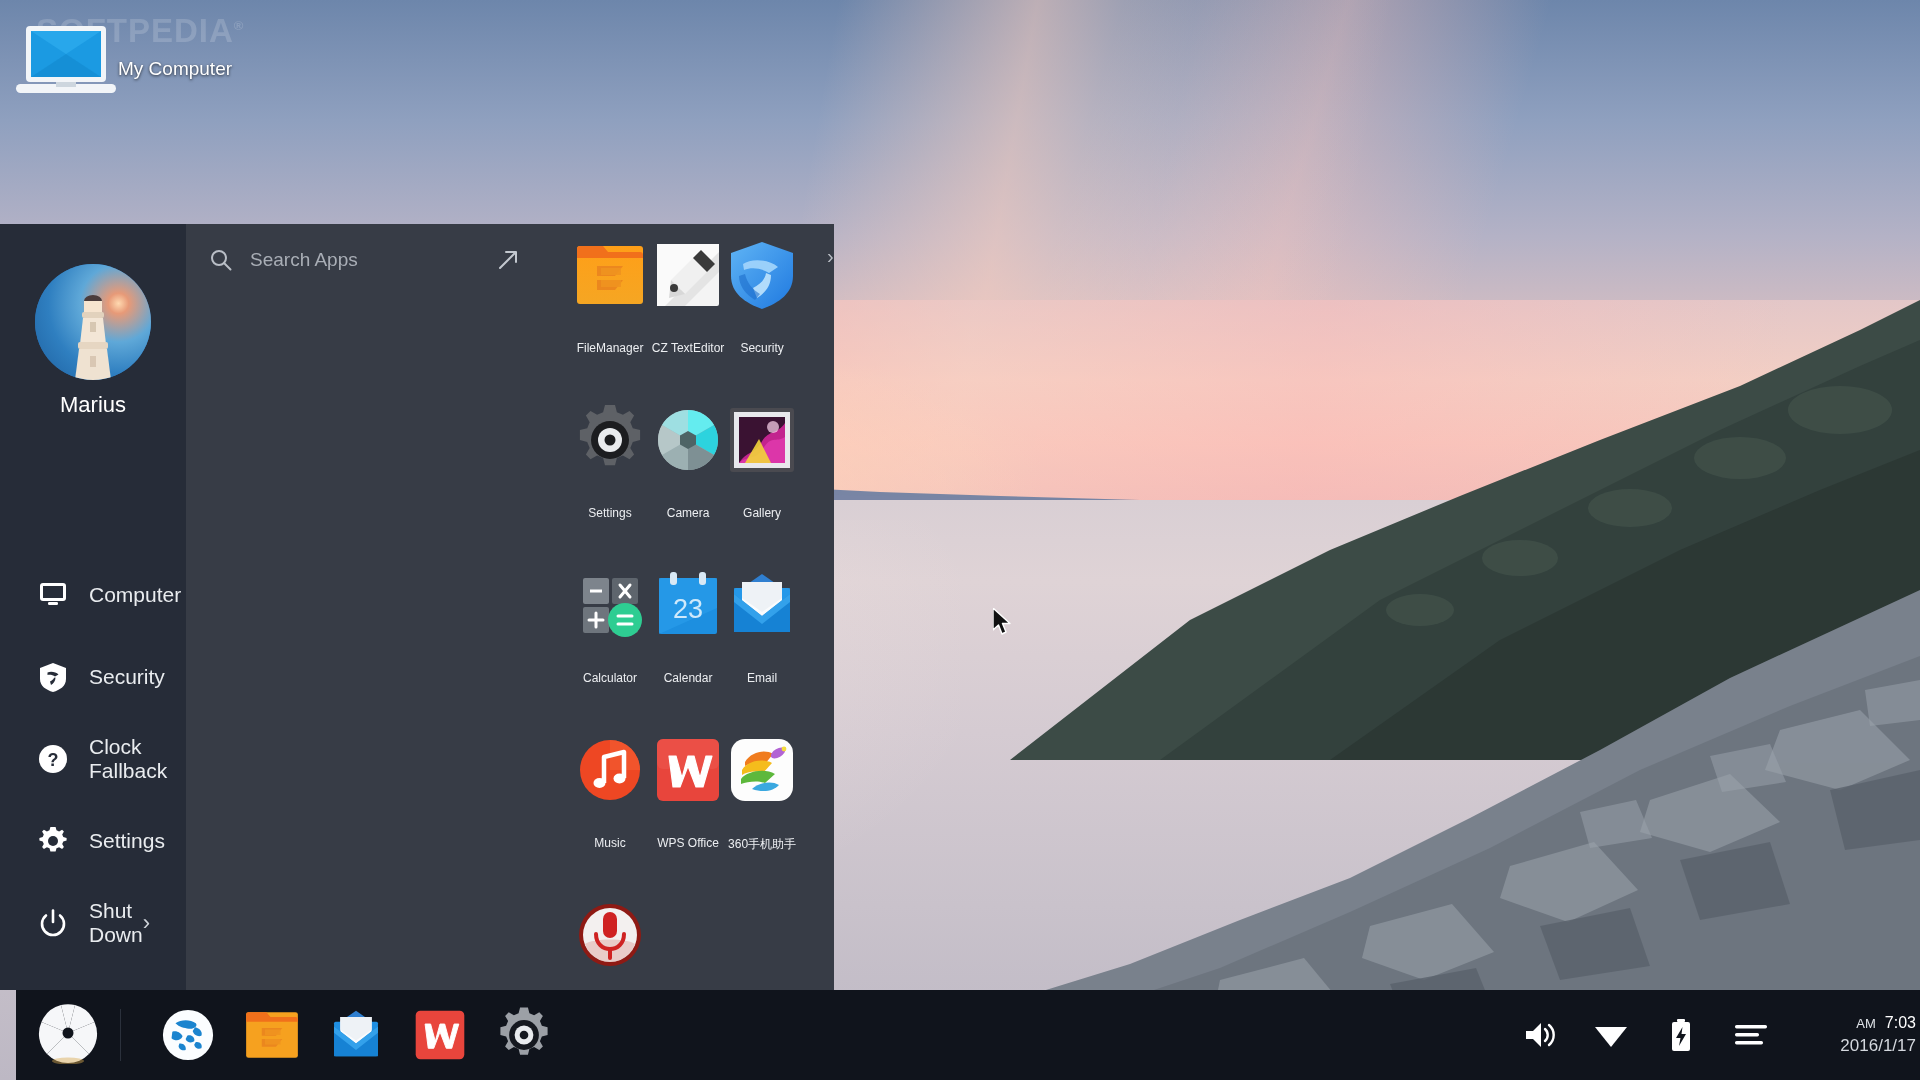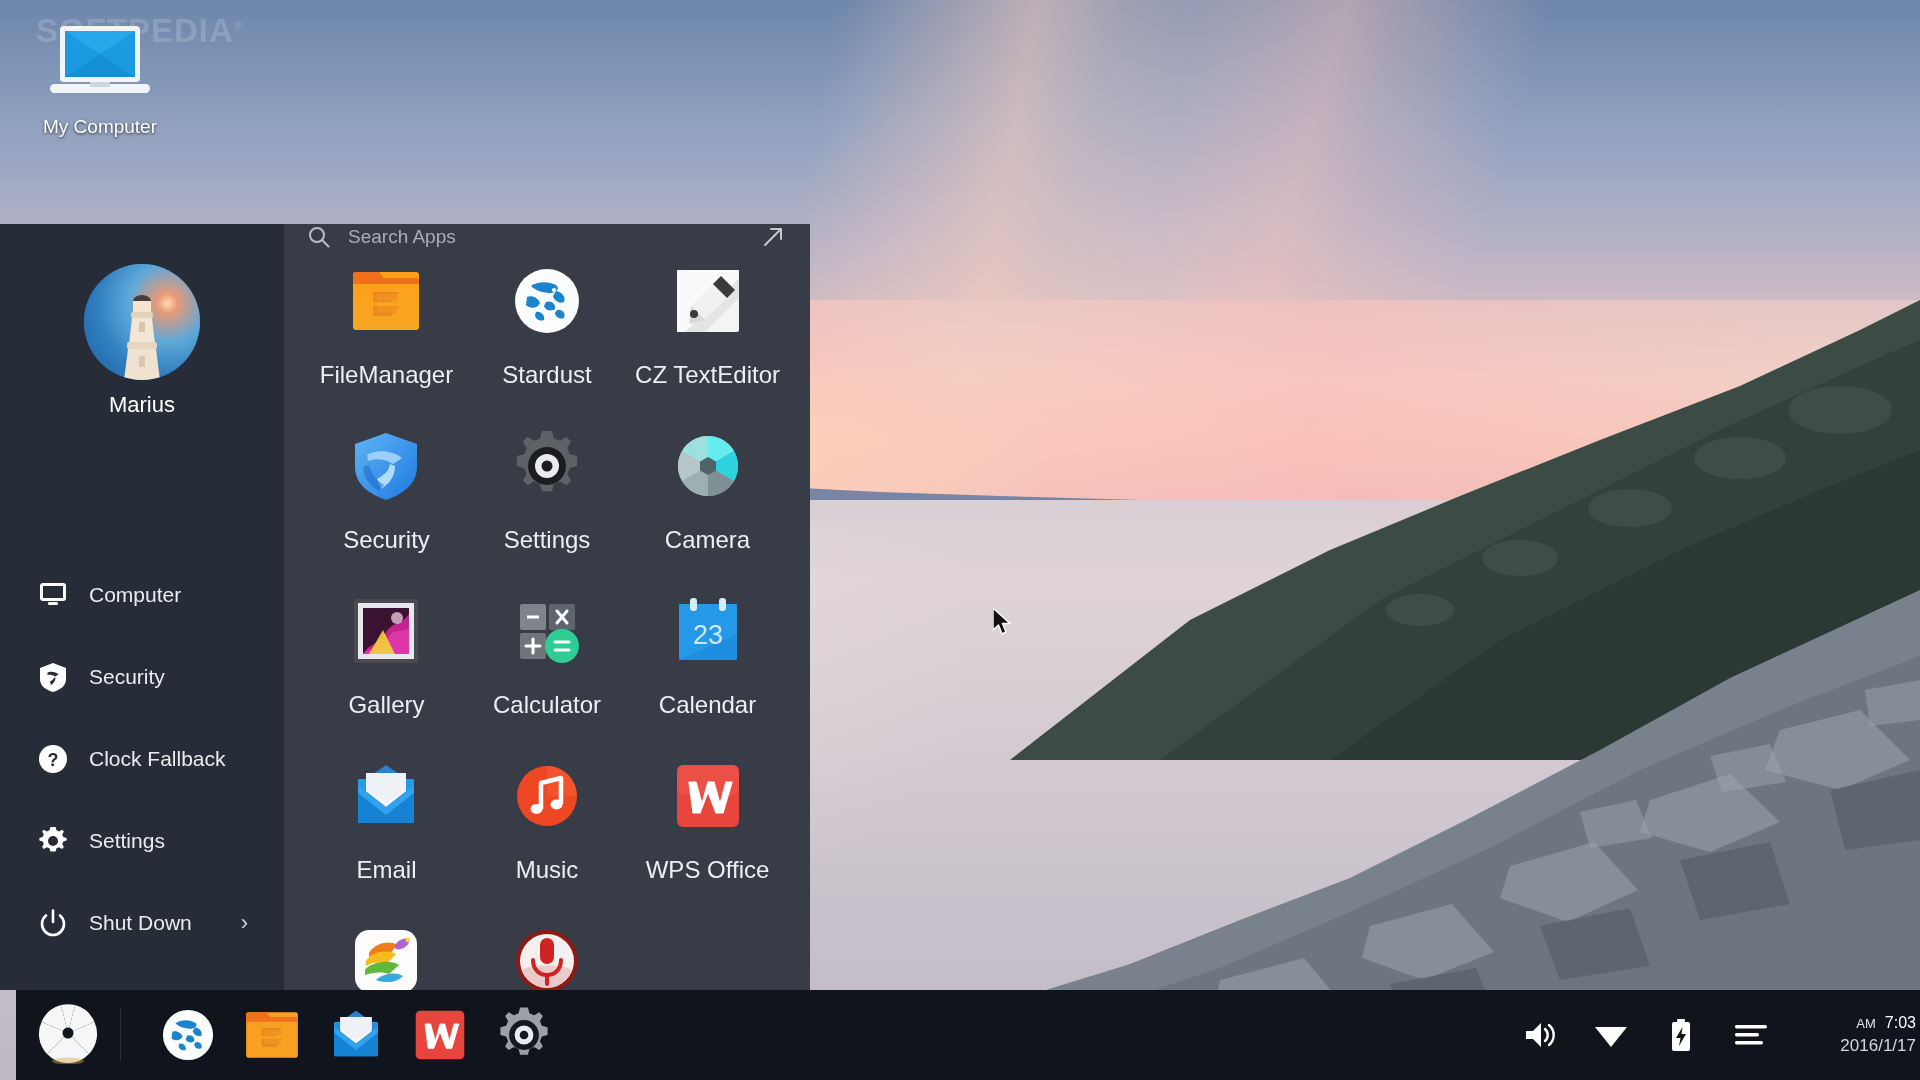--- a/index.html
+++ b/index.html
@@ -30,22 +30,22 @@
   .wall-sea{ position:absolute; left:0; top:500px; width:1920px; height:580px;
     background:linear-gradient(to bottom,#d9cfd4 0%, #dfd3d6 14%, #d5cbd2 40%, #c9c2cb 70%, #bdb8c4 100%);
   }
   .wall-sea-sheen{ position:absolute; left:60px; top:520px; width:900px; height:430px;
     background:radial-gradient(ellipse at 35% 30%, rgba(255,250,240,.55) 0%, rgba(250,235,230,.18) 45%, rgba(240,230,230,0) 75%);
   }
   .wall-cliff{ position:absolute; right:0; top:300px; width:1060px; height:460px; }
   .wall-rocks{ position:absolute; right:0; top:560px; width:1150px; height:520px; }
 
   
-  .desk-icon{ position:absolute; left:20px; top:22px; width:160px;
-    display:flex; flex-direction:column; align-items:center; cursor:pointer; }
+  .desk-icon{ position:absolute; left:14px; top:22px; width:160px;
+    display:flex; flex-direction:row; align-items:center; cursor:pointer; }
   .desk-icon .glyph{ width:104px; height:84px; position:relative; }
   .desk-icon .lbl{ margin-top:10px; color:#fff; font-size:19px;
     text-shadow:0 1px 3px rgba(0,0,0,.75); white-space:nowrap; }
 
   .watermark{ position:absolute; left:36px; top:12px; font-size:33px;
     font-weight:bold; letter-spacing:1px; color:rgba(255,255,255,.17);
     font-family:"Liberation Sans", sans-serif; }
   .watermark sup{ font-size:13px; vertical-align:super; }
 
   
@@ -64,35 +64,35 @@
 
   .sm-nav{ margin-top:auto; padding-bottom:26px;padding-left:8px; }
   .sm-item{ display:flex; align-items:center; height:82px; padding-left:30px;
     cursor:pointer; }
   .sm-item .ico{ width:30px; height:30px; flex:0 0 30px;
     display:flex; align-items:center; justify-content:center; }
   .sm-item .txt{ margin-left:21px; color:#e9ecef; font-size:21px; }
   .sm-item .chev{ margin-left:auto; margin-right:36px; color:#cfd4da; font-size:22px; }
 
   .sm-right{ flex:1; height:100%; background:#373c46; display:flex;
-    flex-direction:column; }
+    }
   .sm-search{ height:72px; display:flex; align-items:center; padding:0 24px; }
   .sm-search .sico{ width:22px; height:22px; flex:0 0 22px; }
   .sm-search input{ flex:1; background:transparent; border:0; outline:none;
     margin-left:18px; color:#e8eaee; font-size:19px;
     font-family:"Liberation Sans", sans-serif; }
   .sm-search input::placeholder{ color:#a9aeb6; }
   .sm-search .expand{ width:26px; height:26px; cursor:pointer; }
 
   .appgrid{ flex:1; display:grid; grid-template-columns:repeat(3,1fr);
     grid-auto-rows:165px; padding:4px 24px 0 24px; align-content:start; }
   .app{ display:flex; flex-direction:column; align-items:center;
     justify-content:flex-start; padding-top:10px; cursor:pointer; }
   .app .ai{ width:74px; height:74px; position:relative; }
-  .app .an{ margin-top:23px; color:#eceef1; font-size:24px; white-space:nowrap; }
+  .app .an{ margin-top:29px; color:#eceef1; font-size:12px; white-space:nowrap; }
 
   .pager{ height:64px; display:flex; align-items:center; justify-content:center;
     gap:26px; }
   .pager .next{ color:#b8bdc4; font-size:20px; cursor:pointer; margin-left:4px; }
 
   
   .taskbar{ position:absolute; left:16px; bottom:0; width:1920px; height:90px;
     background:#10141c; display:flex; align-items:center; }
   .tb-start{ width:104px; height:90px; display:flex; align-items:center;
     justify-content:center; cursor:pointer; }
@@ -307,37 +307,20 @@
                 </defs>
               <rect x="4" y="8" width="66" height="58" rx="3" fill="url(#fm)"></rect>
               <path d="M4,11 a3,3 0 0 1 3,-3 h23 l5,6 h32 a3,3 0 0 1 3,3 v3 H4 Z" fill="#f1701b"></path>
               <path d="M24,28 h26 l-8,10 h-18 Z M24,42 h26 l-8,10 h-18 Z" fill="#e9821f" opacity=".85"></path>
               <path d="M28,30 h20 v7 h-20 Z M28,42 h20 v7 h-20 Z" fill="#f0931f" opacity=".9"></path>
             </svg>
           </div>
           <div class="an">FileManager</div>
         </div>
 
-        <div class="app">
-          <div class="ai">
-            <svg width="74" height="74" viewBox="0 0 74 74">
-              <circle cx="37" cy="37" r="32" fill="#fbfdff"></circle>
-              <g fill="#1b84cf">
-                <path d="M21,22 C28,17 40,17 47,22 C50,26 44,30 38,29 C32,28 26,27 21,22 Z"></path>
-                <path d="M46,27 C52,28 56,33 54,38 C50,40 44,37 43,32 Z"></path>
-                <path d="M17,33 C22,31 28,34 30,39 C27,45 20,45 16,41 Z"></path>
-                <path d="M36,38 C41,36 46,40 45,45 C41,48 35,46 34,42 Z"></path>
-                <path d="M47,46 C52,45 56,49 54,54 C49,56 45,52 45,49 Z"></path>
-                <path d="M26,48 C31,47 35,51 34,56 C29,58 25,54 25,51 Z"></path>
-              </g>
-              <circle cx="44" cy="26" r="2.1" fill="#fbfdff"></circle>
-            </svg>
-          </div>
-          <div class="an">Stardust</div>
-        </div>
 
         <div class="app">
           <div class="ai">
             <svg width="74" height="74" viewBox="0 0 74 74">
               <rect x="6" y="6" width="62" height="62" rx="2" fill="#f4f4f4"></rect>
               <polygon points="6,6 68,6 68,30 30,68 6,68" fill="#fafafa"></polygon>
               <polygon points="68,14 68,34 34,68 14,68" fill="#e4e4e4"></polygon>
               <path d="M48,14 L62,28 L34,56 L20,42 Z" fill="#f0f0f0"></path>
               <path d="M50,12 L64,26 L56,34 L42,20 Z" fill="#3a3a3a"></path>
               <path d="M20,42 L34,56 L18,60 Z" fill="#d8d8d8"></path>

